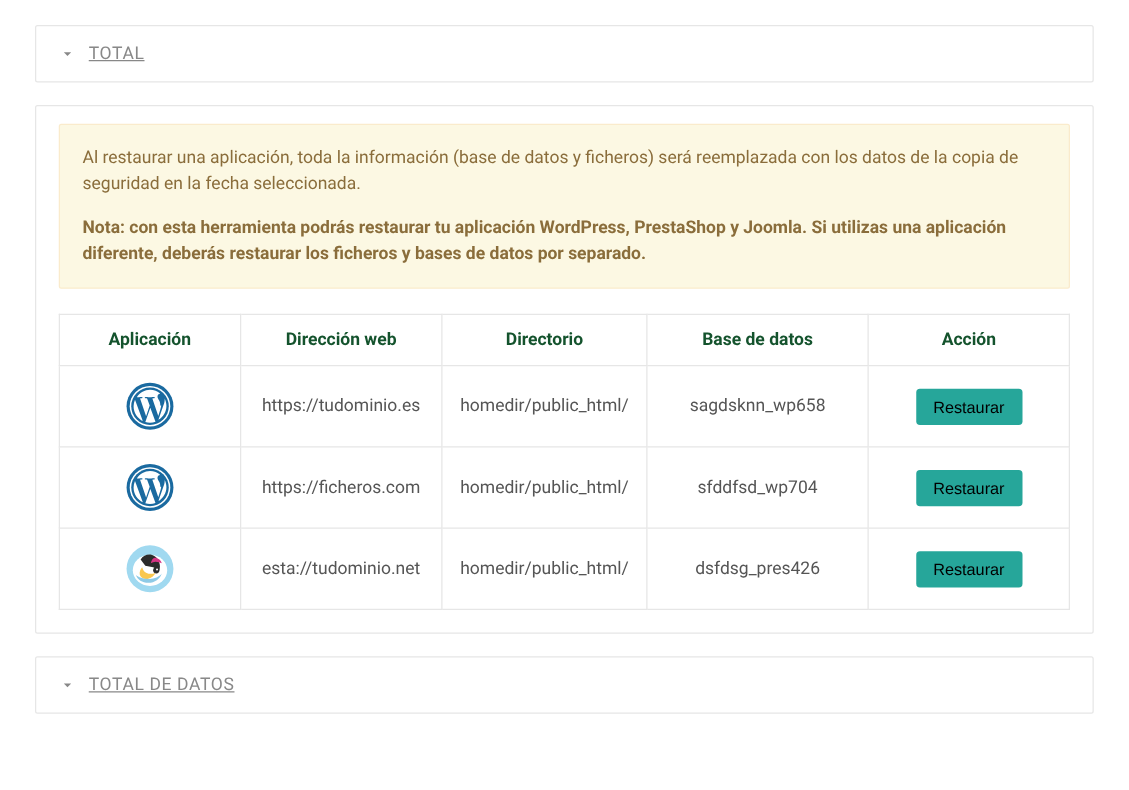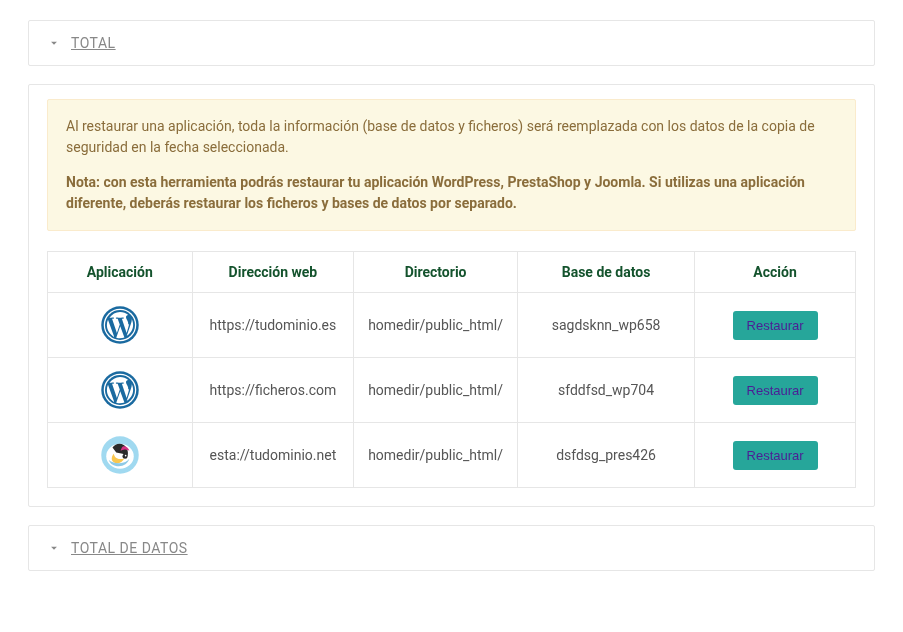--- a/index.html
+++ b/index.html
@@ -81,21 +81,21 @@
       background: #fff;
     }
     table td {
       color: #555;
     }
     td.center {
       text-align: center;
     }
     .btn-restore {
       background: #26a69a;
-      color: #4c1d95;
+      color: #000000;
       border: none;
       padding: 7px 14px;
       border-radius: 3px;
       font-size: 13px;
       cursor: pointer;
     }
     .app-icon {
       width: 40px;
       height: 40px;
       display: inline-block;

